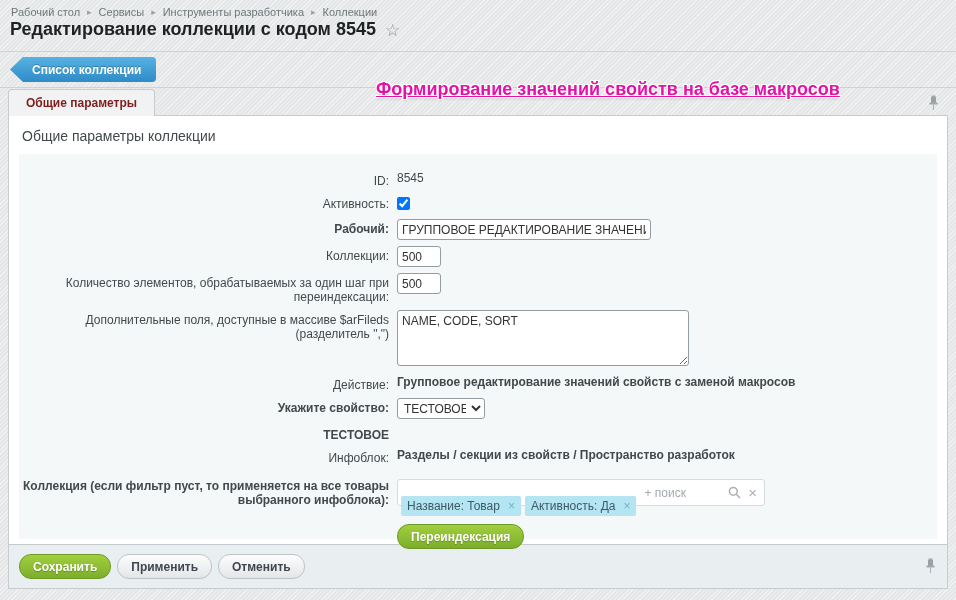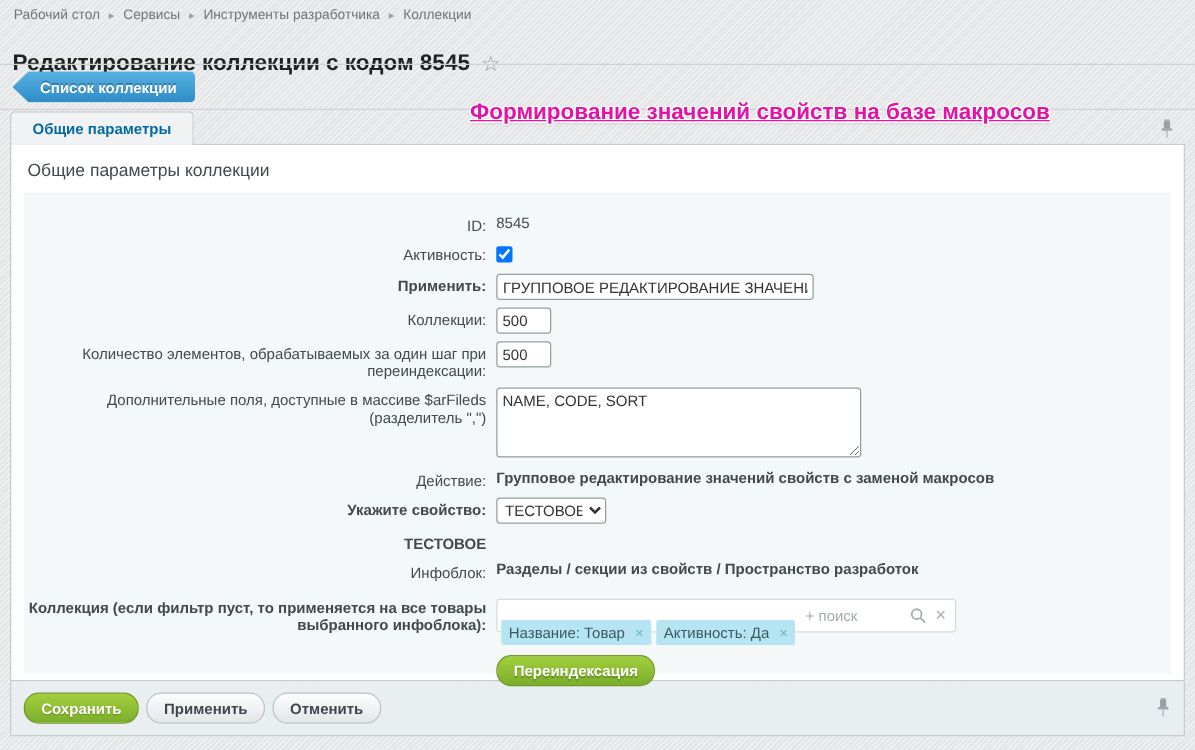--- a/index.html
+++ b/index.html
@@ -11,21 +11,21 @@
   .page {
     position:relative; width:956px; height:600px; overflow:hidden;
     background-color:#e4e6e7;
     background-image:repeating-linear-gradient(135deg, rgba(255,255,255,.45) 0 1px, transparent 1px 3px);
   }
   
   .breadcrumb { position:absolute; top:6px; left:11px; display:flex; align-items:center; gap:7px; font-size:11px; color:#6f777b; }
   .crumb { cursor:pointer; }
   .crumb-sep { color:#9aa1a5; font-size:9px; }
   
-  .title-row { position:absolute; top:19px; left:10px; display:flex; align-items:center; gap:9px;margin-top:21px; }
+  .title-row { position:absolute; top:19px; left:10px; display:flex; align-items:center; gap:9px; }
   .page-title { font-size:18px; font-weight:bold; color:#1e2224; }
   .star { font-size:17px; color:#8d969b; cursor:pointer; line-height:1; padding-top:2px; }
   
   .toolbar { position:absolute; top:51px; left:0; width:956px; height:37px; border-top:1px solid #cfd3d4; border-bottom:1px solid #cfd3d4; }
   .back-btn {
     position:absolute; left:10px; top:5px; height:25px; display:inline-flex; align-items:center;
     padding:0 15px 0 22px; background:linear-gradient(#58b2e2,#2d8bc7);
     clip-path:polygon(13px 0, 100% 0, 100% 100%, 13px 100%, 0 50%);
     border-radius:0 4px 4px 0; color:#fff; font-size:12px; font-weight:bold;
     text-shadow:0 -1px 0 rgba(0,0,0,.25); cursor:pointer;
@@ -35,21 +35,21 @@
     position:absolute; left:376px; top:79px; z-index:6; font-size:18px; font-weight:bold; color:#e312a8;
     text-shadow:-1px -1px 0 #fff, 1px -1px 0 #fff, -1px 1px 0 #fff, 1px 1px 0 #fff, 0 2px 2px rgba(0,0,0,.15);
     white-space:nowrap;
     text-decoration:underline;
   }
   
   .tab-row { position:absolute; top:88px; left:0; width:956px; height:27px; }
   .tab {
     position:absolute; left:8px; bottom:-1px; height:27px; line-height:26px; padding:0 17px;
     background:#f0f2f3; border:1px solid #c6cbcd; border-bottom:none; border-radius:4px 4px 0 0;
-    font-size:12px; font-weight:bold; color:#0369a1; cursor:pointer; z-index:3;
+    font-size:12px; font-weight:bold; color:#7f1d1d; cursor:pointer; z-index:3;
   }
   .pin { position:absolute; cursor:pointer; }
   .pin-top { right:17px; top:7px; }
   
   .main { position:absolute; top:115px; left:8px; width:940px; height:430px; background:#fff; border:1px solid #c6cbcd; z-index:2; }
   .section-title { padding:12px 13px 10px; font-size:14px; color:#42494d; }
   .fields { margin:0 10px; background:#f4f8f9; padding:11px 0 16px; height:385px; }
   .row { display:flex; align-items:flex-start; margin:6px 0; font-size:12px; color:#42494d; }
   .lbl { width:378px; flex:none; text-align:right; padding-right:8px; padding-top:3px; }
   .lbl.b { font-weight:bold; }
@@ -138,21 +138,21 @@
         <div class="lbl">ID:</div>
         <div class="ctl"><span class="val">8545</span></div>
       </div>
 
       <div class="row">
         <div class="lbl">Активность:</div>
         <div class="ctl"><input type="checkbox" class="chk" checked="checked" style=""></div>
       </div>
 
       <div class="row">
-        <div class="lbl b">Применить:</div>
+        <div class="lbl b">Рабочий:</div>
         <div class="ctl"><input type="text" class="inp-name" value="ГРУППОВОЕ РЕДАКТИРОВАНИЕ ЗНАЧЕНИЙ СВОЙСТВ С ЗА" style=""></div>
       </div>
 
       <div class="row">
         <div class="lbl">Коллекции:</div>
         <div class="ctl"><input type="text" class="inp-small" value="500" style=""></div>
       </div>
 
       <div class="row">
         <div class="lbl">Количество элементов, обрабатываемых за один шаг при переиндексации:</div>

